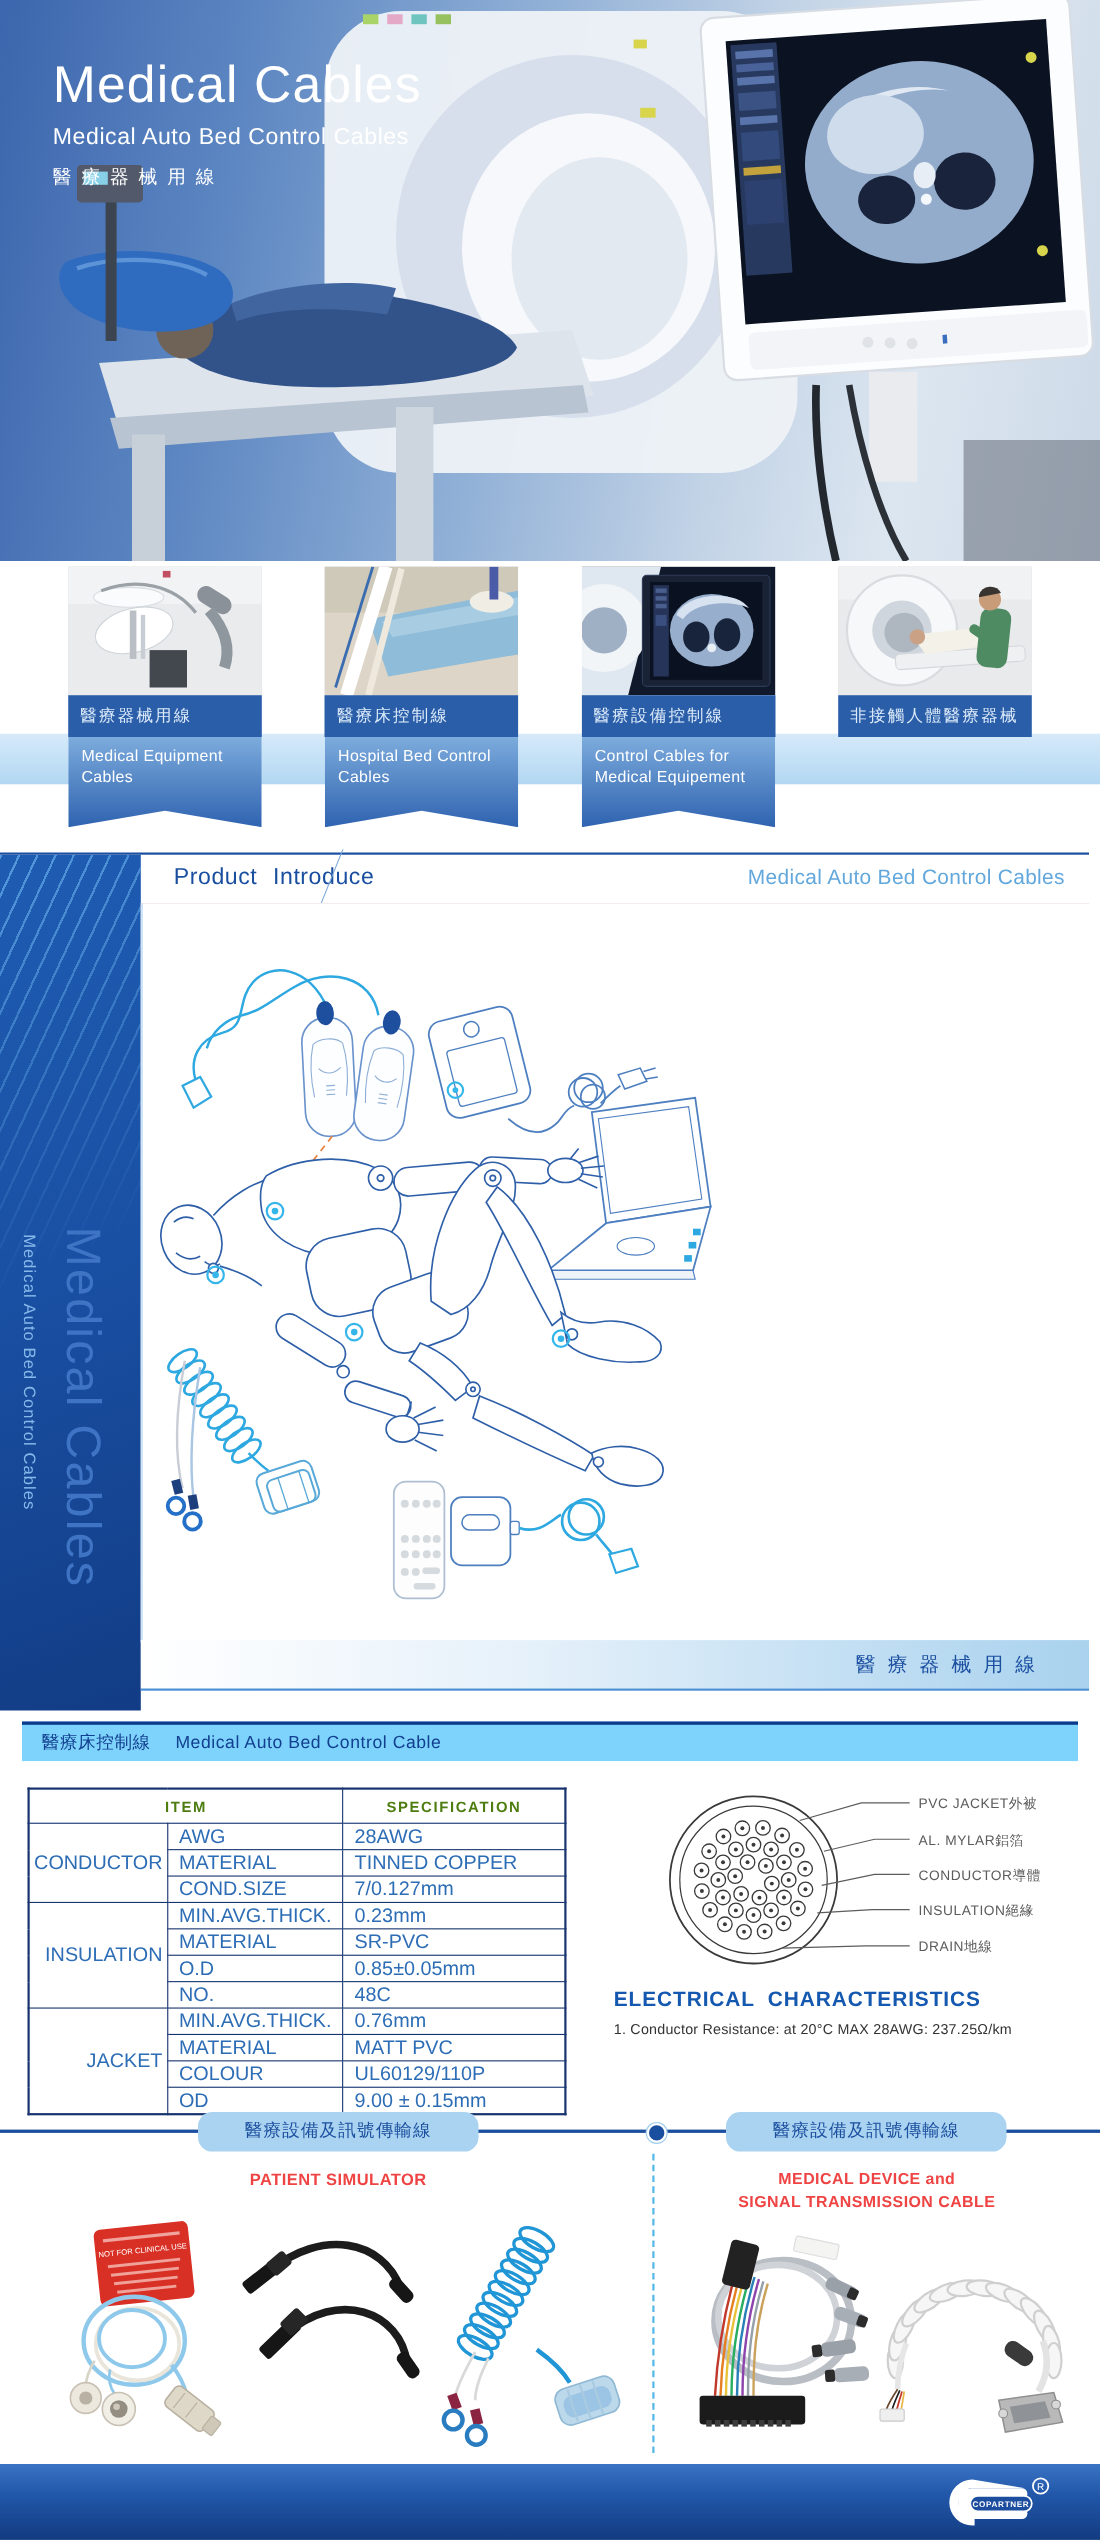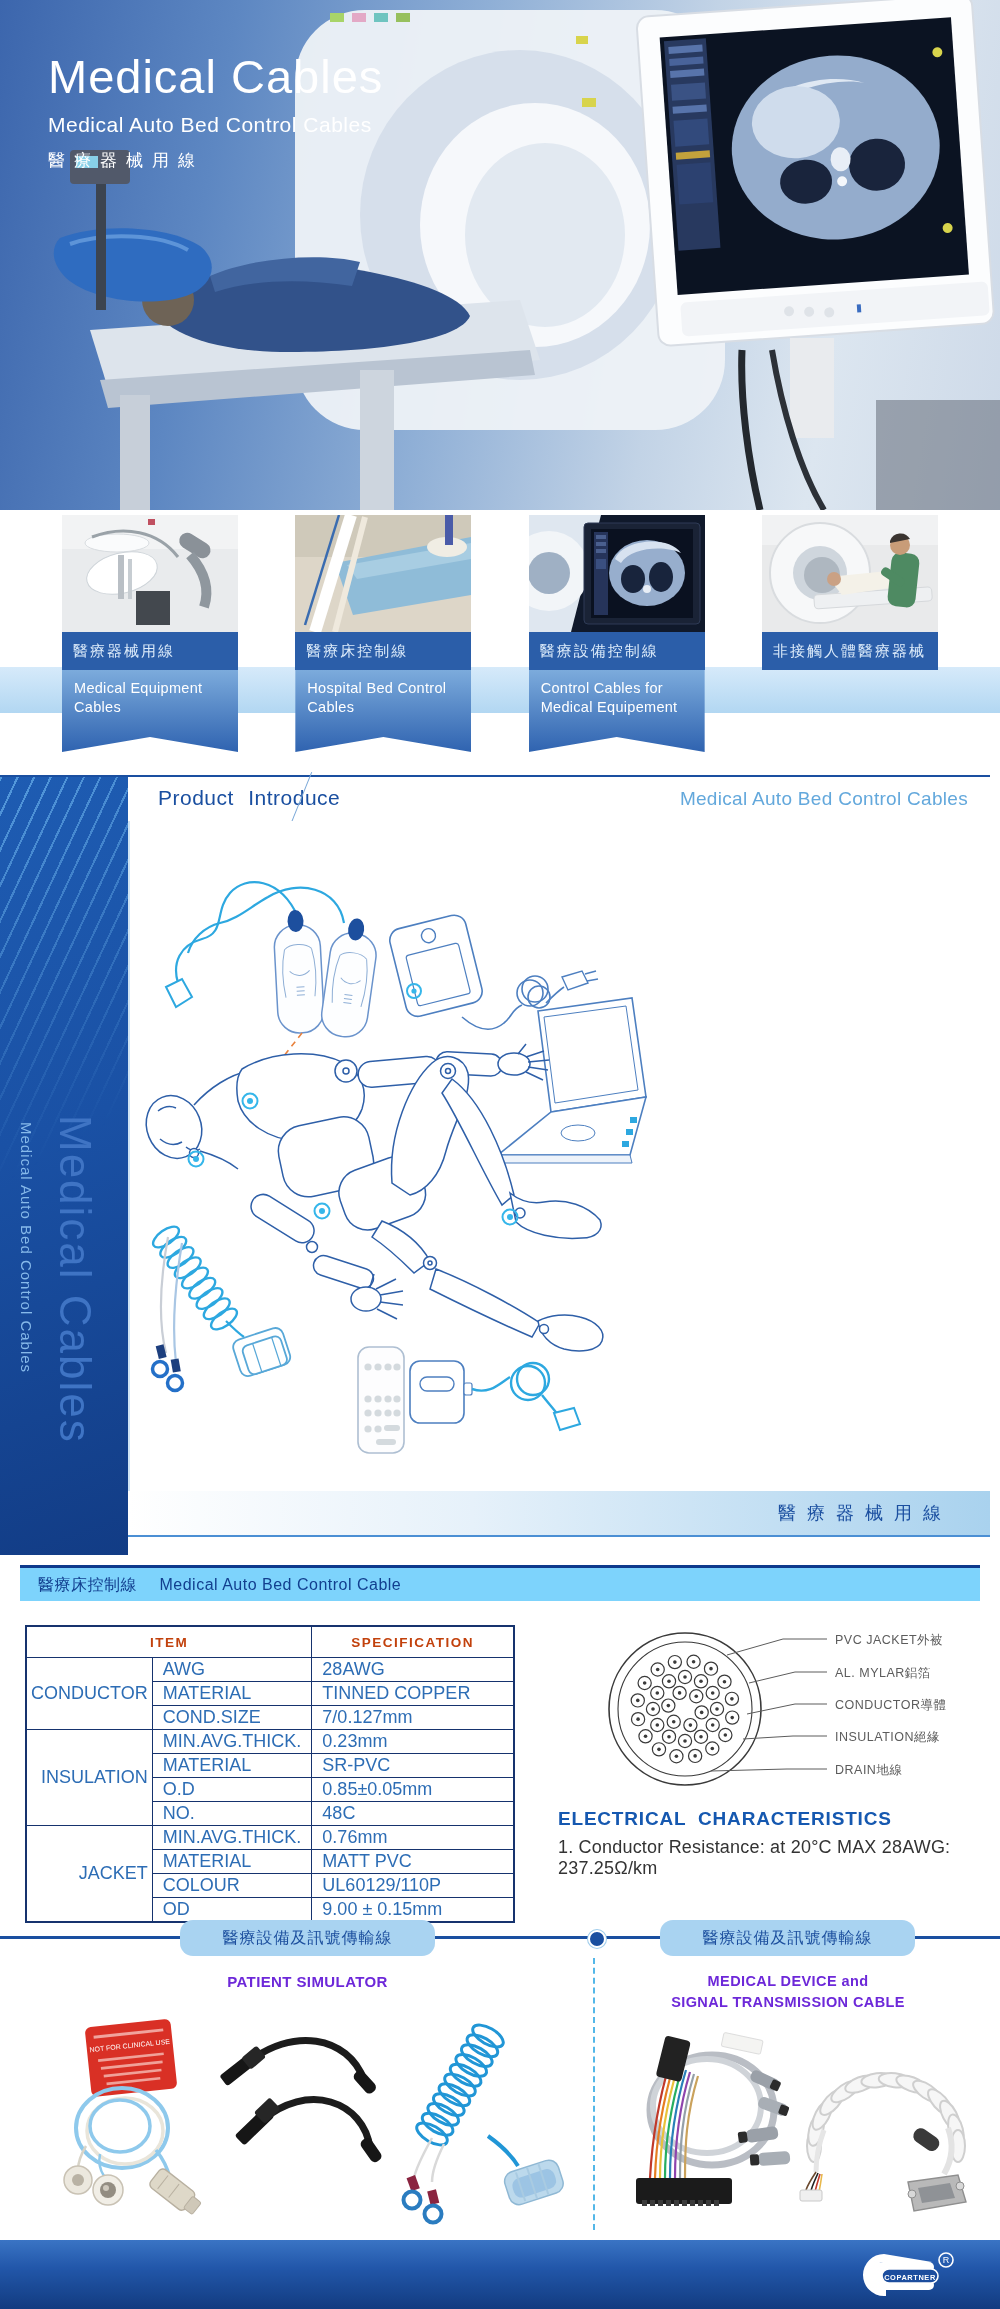--- a/index.html
+++ b/index.html
@@ -46,38 +46,38 @@
   .pi-band{position:absolute;left:128px;top:716px;width:862px;height:44px;
            background:linear-gradient(90deg,#ffffff 0%,#e6f1fa 40%,#a9d2ee 100%);}
   .pi-band-zh{position:absolute;right:38px;top:0;line-height:44px;font-size:18px;color:#1b4fa0;letter-spacing:11px;}
   .pi-underline{position:absolute;left:128px;top:760px;width:862px;height:2px;background:#4b8fd4;}
   
   .spec{position:absolute;left:0;top:1565px;width:1000px;height:320px;}
   .spec-band{position:absolute;left:20px;top:0;width:960px;height:36px;background:#7dd3fc;border-top:3px solid #0e3a8c;box-sizing:border-box;}
   .spec-band span{line-height:33px;font-size:16px;color:#123f8f;margin-left:18px;letter-spacing:.5px;}
   table.spec-table{position:absolute;left:25px;top:60px;width:490px;border-collapse:collapse;}
   .spec-table td{border:1px solid #16336e;font-size:18px;color:#2d6db5;height:20px;padding:1px 10px;}
-  .spec-table tr.thead td{height:28px;text-align:center;font-weight:bold;color:#c2410c;font-size:13.5px;letter-spacing:1.5px;}
+  .spec-table tr.thead td{height:28px;text-align:center;font-weight:bold;color:#4d7c0f;font-size:13.5px;letter-spacing:1.5px;}
   .spec-table td.grp{text-align:right;font-size:18px;padding:0 4px;}
   .spec-table{border:2px solid #16336e;}
   .xsec{position:absolute;left:555px;top:48px;}
   .xsec text{font-size:12.5px;fill:#5c5c5c;font-family:"Liberation Sans",sans-serif;letter-spacing:.5px;}
   .elec{position:absolute;left:558px;top:243px;width:430px;}
   .elec-title{font-size:19px;font-weight:bold;color:#1558b0;letter-spacing:.8px;word-spacing:6px;}
-  .elec-item{font-size:18px;color:#333;margin-top:7px;letter-spacing:.2px;}
+  .elec-item{font-size:13px;color:#333;margin-top:7px;letter-spacing:.2px;}
   
   .bottom{position:absolute;left:0;top:1918px;width:1000px;height:320px;}
   .b-line{position:absolute;left:0;top:18px;width:1000px;height:3px;background:#1a4fa0;}
   .pill{position:absolute;top:2px;width:255px;height:36px;background:#a9d3f1;border-radius:13px;
         text-align:center;line-height:36px;font-size:16px;color:#1c4f9e;letter-spacing:1px;}
   .pill-left{left:180px;} .pill-right{left:660px;}
   .b-dot{position:absolute;left:588px;top:11.5px;width:14px;height:14px;border-radius:50%;
          background:#1a4fa0;border:2px solid #fff;box-shadow:0 0 0 1px #9fcdec;}
   .b-dash{position:absolute;left:593px;top:40px;height:272px;border-left:2px dashed #53b7e8;}
-  .b-label{position:absolute;top:55px;font-weight:bold;color:#6d28d9;text-align:center;font-size:15px;letter-spacing:.4px;}
+  .b-label{position:absolute;top:55px;font-weight:bold;color:#ef4444;text-align:center;font-size:15px;letter-spacing:.4px;}
   .b-label.left{left:180px;width:255px;}
   .b-label.right{left:618px;width:340px;font-size:14.5px;line-height:1.45;top:53px;}
   .photos{position:absolute;left:0;top:100px;width:1000px;height:220px;}
   .photos svg{position:absolute;top:0;}
   
   .footer{position:absolute;left:0;top:2240px;width:1000px;height:69px;
           background:linear-gradient(#3a74c4 0%,#2257aa 40%,#123b80 100%);}
   .logo{position:absolute;right:42px;top:11px;}
   .logo text{font-family:"Liberation Sans",sans-serif;}
 </style>

